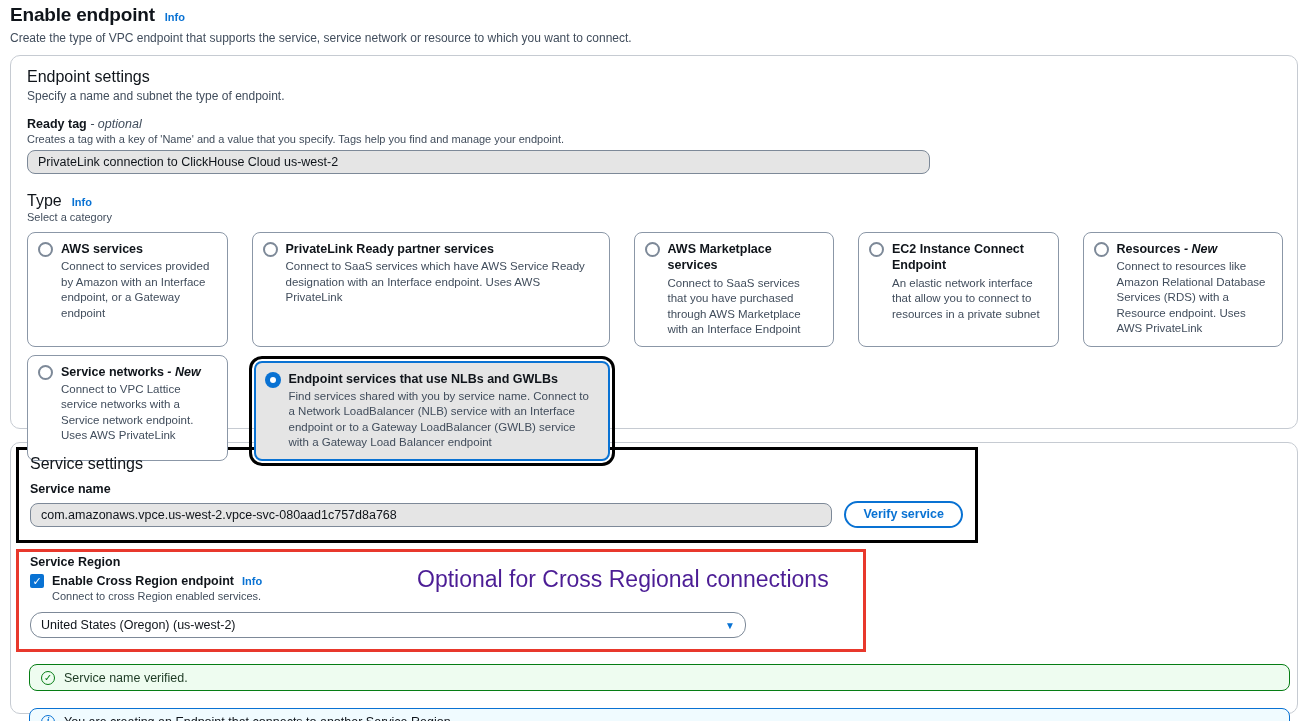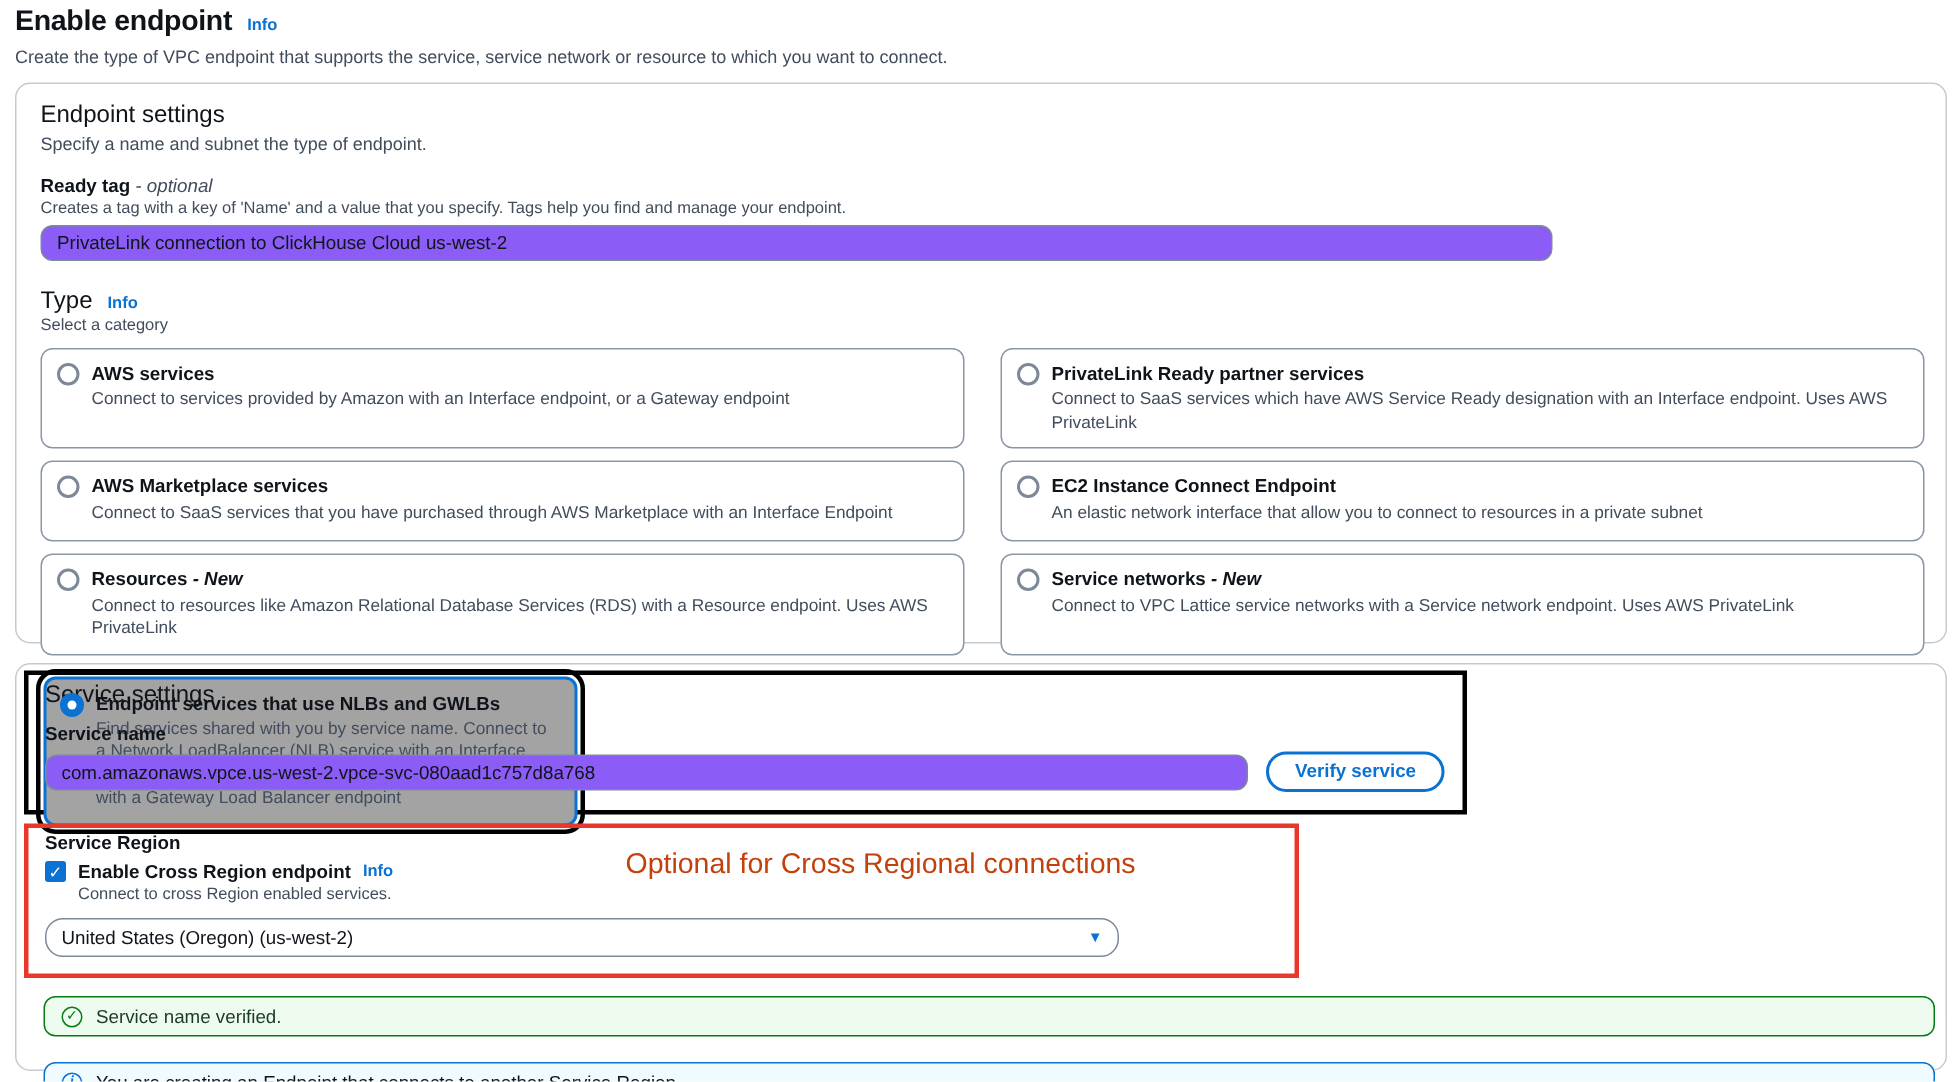--- a/index.html
+++ b/index.html
@@ -31,51 +31,51 @@
 
   h2 { font-size: 16px; font-weight: normal; color: #0f141a; }
   .section-sub { font-size: 12px; color: #414d5c; margin-top: 3px; }
 
   .field-label { font-size: 12.5px; font-weight: bold; color: #0f141a; }
   .field-label .optional { font-weight: normal; font-style: italic; color: #414d5c; }
   .field-desc { font-size: 11px; color: #414d5c; margin-top: 2px; }
 
   .text-input {
     display: block;
-    width: 1008px; height: 24px;
+    width: 903px; height: 24px;
     border: 1px solid #7d8998; border-radius: 8px;
     padding: 0 10px; font-size: 12.5px; color: #0f141a;
     font-family: "Liberation Sans", sans-serif;
-    background: #8b5cf6; outline: none;
+    background: #e5e5e5; outline: none;
   }
 
   
   .type-head { margin-top: 18px; }
   .type-title-row { display: flex; align-items: baseline; gap: 10px; text-align: right; }
   .type-title-row h2 { font-size: 16px; }
   .type-sub { font-size: 11px; color: #414d5c; margin-top: 1px; }
 
   
   .tile-grid {
     margin-top: 9px;
     display: grid;
-    grid-template-columns: repeat(2, 1fr);
+    grid-template-columns: repeat(5, 1fr);
     gap: 8px 24px;
     width: 1256px;
   }
   .tile {
     border: 1px solid #8b97a7; border-radius: 8px;
     background: #fff;
     padding: 8px 12px 8px 10px;
     display: flex; gap: 8px;
     min-height: 54px;
     cursor: pointer;
   }
   .tile-selected {
-    background: #a3a3a3;
+    background: #e5e5e5;
     border: 2px solid #0972d3;
     outline: 3px solid #000;
     outline-offset: 2px;
     width: 356px;
     margin-top: 6px; margin-left: 2px;
     min-height: 78px;
     padding: 8px 12px 8px 9px;
   }
   .radio {
     flex: 0 0 auto;
@@ -104,21 +104,21 @@
   }
   .red-box {
     border: 3px solid #e8382c;
     width: 850px;
     margin-top: 6px;
     padding: 3px 11px 11px 11px;
     position: relative;
   }
   .red-annotation {
     position: absolute; left: 398px; top: 14px;
-    color: #c2410c; font-size: 19px; white-space: nowrap;
+    color: #4c1d95; font-size: 23px; white-space: nowrap;
     font-family: "Liberation Sans", sans-serif;
   }
 
   .svc-name-row { display: flex; align-items: center; gap: 12px; margin-top: 5px; }
   .verify-btn {
     border: 2px solid #0972d3; border-radius: 14px;
     background: #fff; color: #0972d3;
     font-size: 12.5px; font-weight: bold;
     font-family: "Liberation Sans", sans-serif;
     padding: 4px 17px; height: 27px; line-height: 1;

